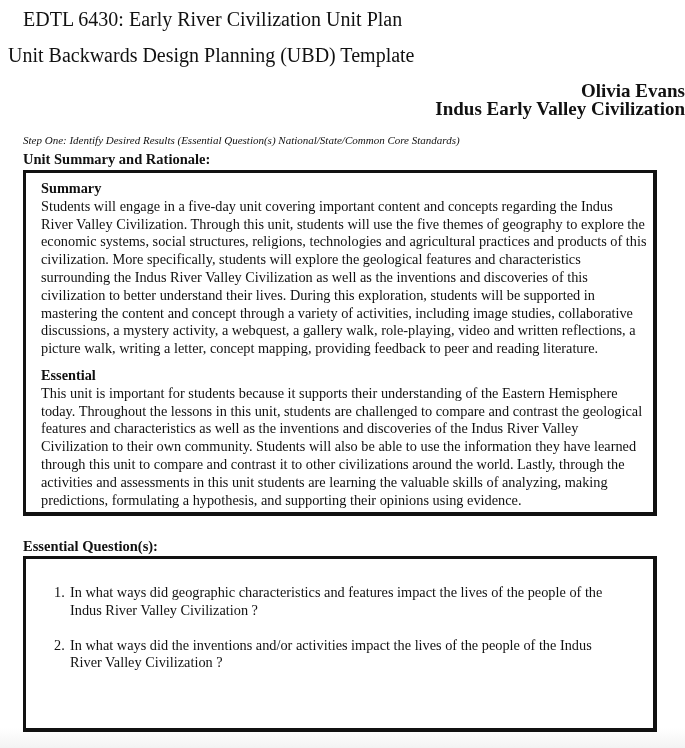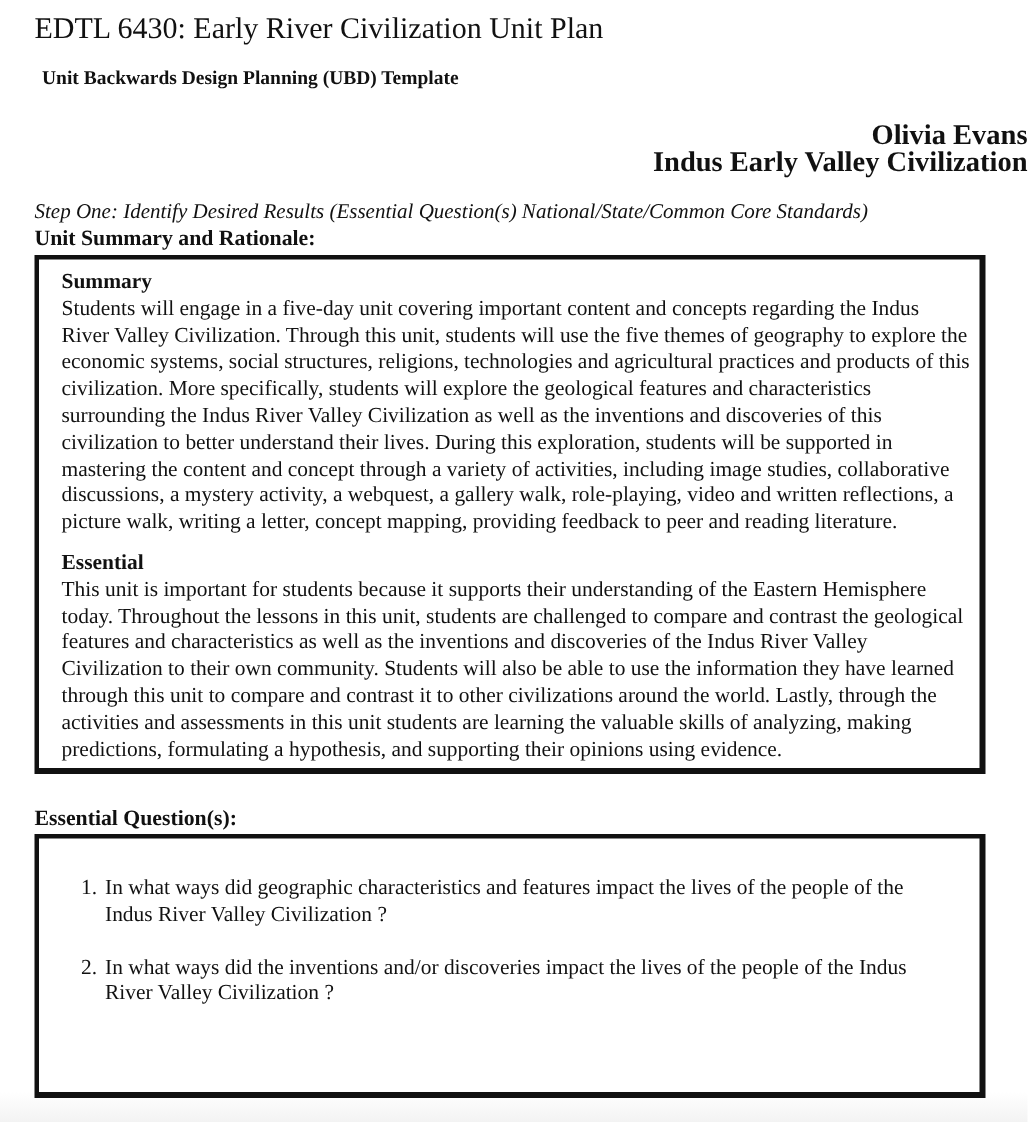--- a/index.html
+++ b/index.html
@@ -14,35 +14,35 @@
       color: #111;
       position: relative;
       overflow: hidden;
     }
     .abs { position: absolute; }
     .course-title {
       left: 23px; top: 8px;
       font-size: 20px;
     }
     .template-title {
-      left: 28px; top: 44px;
-      font-size: 13px;
-      font-weight: bold;
+      left: 8px; top: 44px;
+      font-size: 20px;
+      font-weight: normal;
     }
     .center-block {
       left: 0; width: 685px;
       text-align: right;
       font-size: 19px;
       font-weight: bold;
     }
     .author { top: 80px; }
     .subject { top: 98px; }
     .step-one {
       left: 23px; top: 134px;
-      font-size: 14px;
+      font-size: 11px;
       font-style: italic;
     }
     .section-heading {
       font-size: 14.5px;
       font-weight: bold;
     }
     .summary-heading-main { left: 23px; top: 151px; }
     .box {
       position: absolute;
       left: 23px;
@@ -107,16 +107,16 @@
 <div class="abs section-heading essential-heading">Essential Question(s):</div>
 
 <div class="box box2">
   <ol class="q-list">
     <li class="q-item">
       <span class="q-num">1.</span>
       <span class="q-text">In what ways did geographic characteristics and features impact the lives of the people of the Indus River Valley Civilization ?</span>
     </li>
     <li class="q-item">
       <span class="q-num">2.</span>
-      <span class="q-text">In what ways did the inventions and/or discoveries impact the lives of the people of the Indus River Valley Civilization ?</span>
+      <span class="q-text">In what ways did the inventions and/or activities impact the lives of the people of the Indus River Valley Civilization ?</span>
     </li>
   </ol>
 </div>
 
 </body></html>

